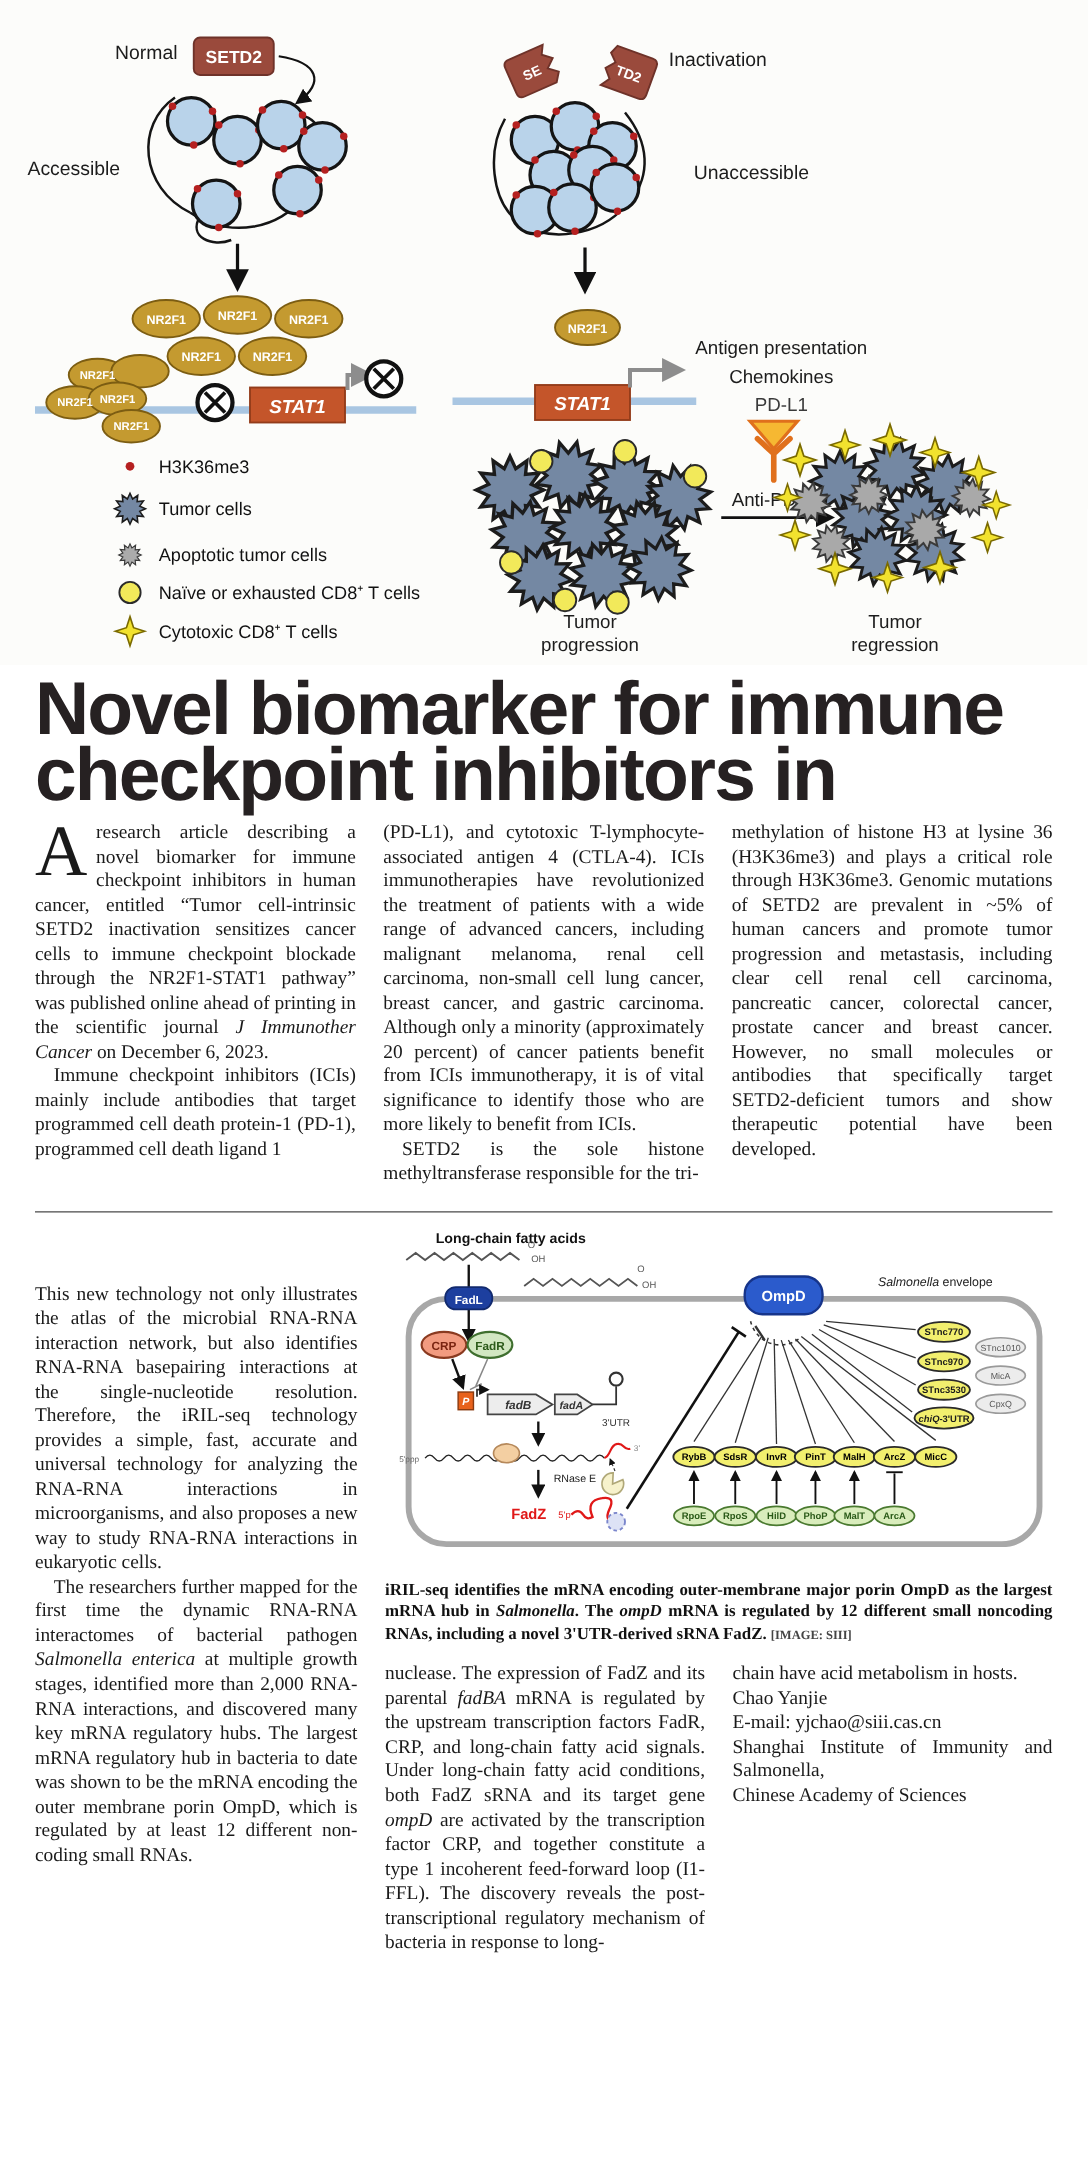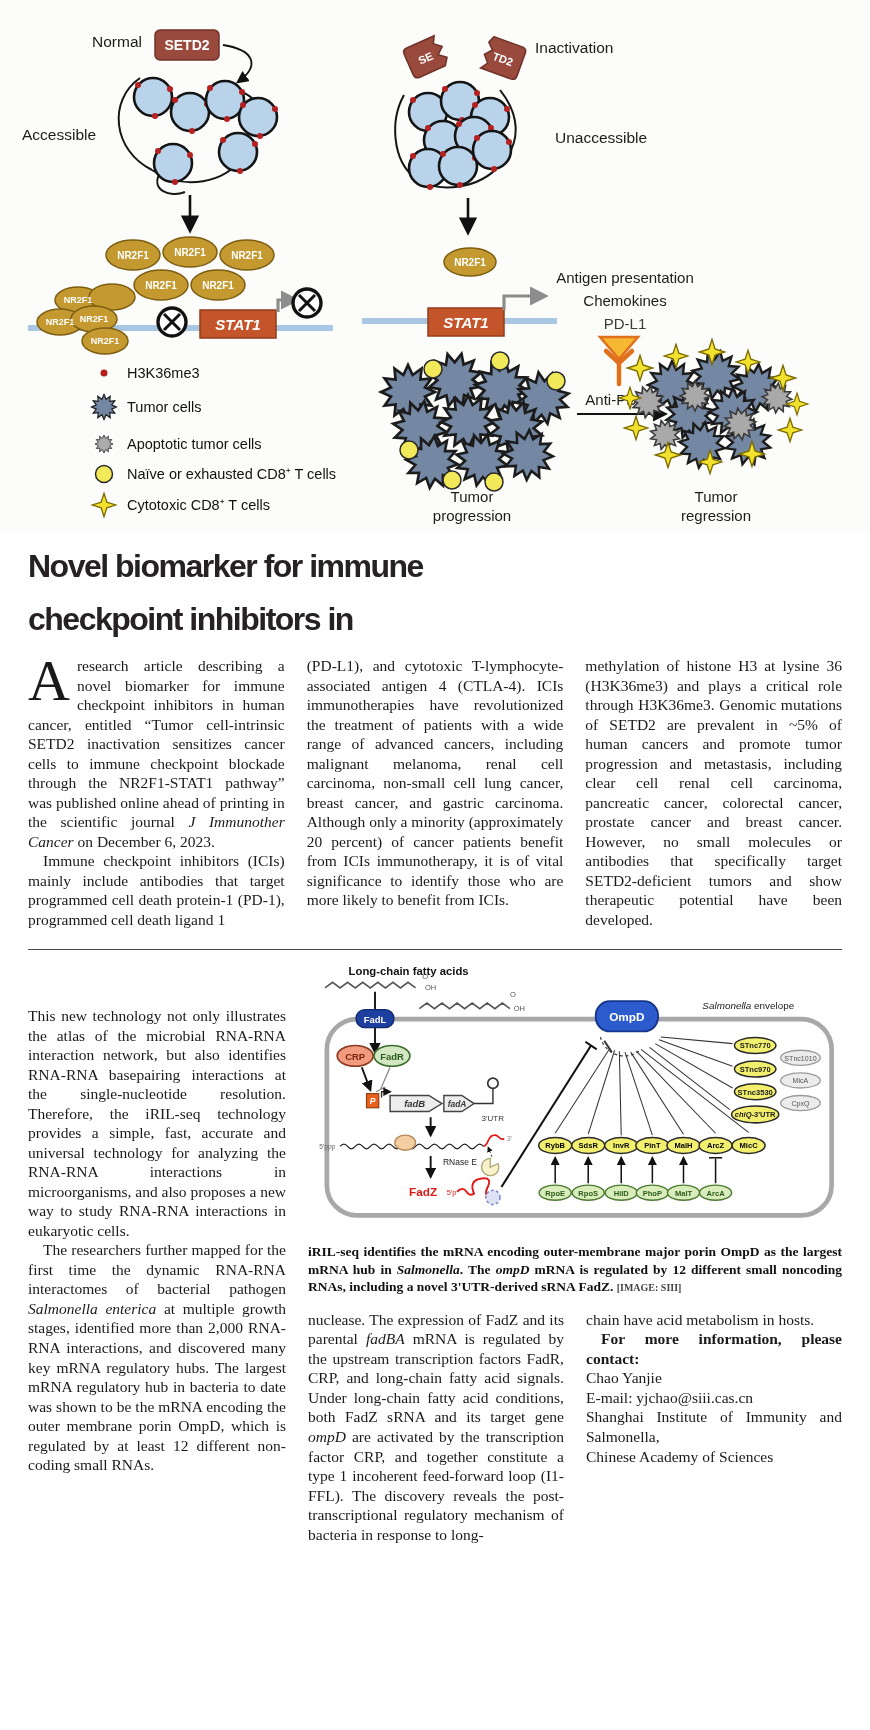--- a/index.html
+++ b/index.html
@@ -5,21 +5,21 @@
   html,body { margin:0; padding:0; }
   body {
     width:870px; height:1730px; background:#ffffff; overflow:hidden;
     font-family:"Liberation Serif", serif; color:#1a1a1a; position:relative;
   }
   svg { display:block; font-family:"Liberation Sans", sans-serif; }
   .fig1-wrap { width:870px; height:532px; background:#fcfcfa; }
   .headline {
     margin:8px 28px 10px 28px;
     font-family:"Liberation Sans", sans-serif;
-    font-weight:bold; font-size:32px; line-height:53px;
+    font-weight:bold; font-size:60px; line-height:53px;
     letter-spacing:-1.5px; color:#262122;
   }
   .cols3 { display:flex; gap:22px; margin:10px 28px 0 28px; }
   .cols3 .col { flex:1 1 0; min-width:0; }
   .cols2 { display:flex; gap:22px; margin-top:14px; }
   .cols2 .col { flex:1 1 0; min-width:0; }
   p.body { font-size:15.5px; line-height:1.26; text-align:justify; margin:0; }
   p.body + p.body { text-indent:15px; }
   p.noindent { text-indent:0 !important; }
   .it { font-style:italic; }
@@ -252,20 +252,21 @@
   <div>checkpoint inhibitors in</div>
 </h1>
 
 <section class="cols3">
   <div class="col">
     <p class="body noindent"><span class="dropcap">A</span><span><span>research article describing a novel biomarker for immune checkpoint inhibitors in human cancer, entitled “Tumor cell-intrinsic SETD2 inactivation sensitizes cancer cells to immune checkpoint blockade through the NR2F1-STAT1 pathway” was published online ahead of printing in the scientific journal </span><span class="it">J Immunother Cancer</span><span> on December 6, 2023.</span></span></p>
     <p class="body">Immune checkpoint inhibitors (ICIs) mainly include antibodies that target programmed cell death protein-1 (PD-1), programmed cell death ligand 1</p>
   </div>
   <div class="col">
     <p class="body noindent">(PD-L1), and cytotoxic T-lymphocyte-associated antigen 4 (CTLA-4). ICIs immunotherapies have revolutionized the treatment of patients with a wide range of advanced cancers, including malignant melanoma, renal cell carcinoma, non-small cell lung cancer, breast cancer, and gastric carcinoma. Although only a minority (approximately 20 percent) of cancer patients benefit from ICIs immunotherapy, it is of vital significance to identify those who are more likely to benefit from ICIs.</p>
+    <p class="body">SETD2 is the sole histone methyltransferase responsible for the tri-</p>
   </div>
   <div class="col">
     <p class="body noindent">methylation of histone H3 at lysine 36 (H3K36me3) and plays a critical role through H3K36me3. Genomic mutations of SETD2 are prevalent in ~5% of human cancers and promote tumor progression and metastasis, including clear cell renal cell carcinoma, pancreatic cancer, colorectal cancer, prostate cancer and breast cancer. However, no small molecules or antibodies that specifically target SETD2-deficient tumors and show therapeutic potential have been developed.</p>
   </div>
 </section>
 
 <hr class="divider">
 
 <section class="story2">
   <div class="s2-left">
@@ -437,21 +438,20 @@
     </div>
 
     <p class="caption"><span><span>iRIL-seq identifies the mRNA encoding outer-membrane major porin OmpD as the largest mRNA hub in </span><span class="it">Salmonella</span><span>. The </span><span class="it">ompD</span><span> mRNA is regulated by 12 different small noncoding RNAs, including a novel 3'UTR-derived sRNA FadZ. </span><span class="sm">[IMAGE: SIII]</span></span></p>
 
     <div class="cols2">
       <div class="col">
         <p class="body noindent"><span><span>nuclease. The expression of FadZ and its parental </span><span class="it">fadBA</span><span> mRNA is regulated by the upstream transcription factors FadR, CRP, and long-chain fatty acid signals. Under long-chain fatty acid conditions, both FadZ sRNA and its target gene </span><span class="it">ompD</span><span> are activated by the transcription factor CRP, and together constitute a type 1 incoherent feed-forward loop (I1-FFL). The discovery reveals the post-transcriptional regulatory mechanism of bacteria in response to long-</span></span></p>
       </div>
       <div class="col">
         <p class="body noindent">chain have acid metabolism in hosts.</p>
-        <p class="body contact-heading">For more information, please contact:</p>
         <p class="body contact-line">Chao Yanjie</p>
         <p class="body contact-line">E-mail: yjchao@siii.cas.cn</p>
         <p class="body contact-line">Shanghai Institute of Immunity and Salmonella,</p>
         <p class="body contact-line">Chinese Academy of Sciences</p>
       </div>
     </div>
   </div>
 </section>
 
 </body></html>

